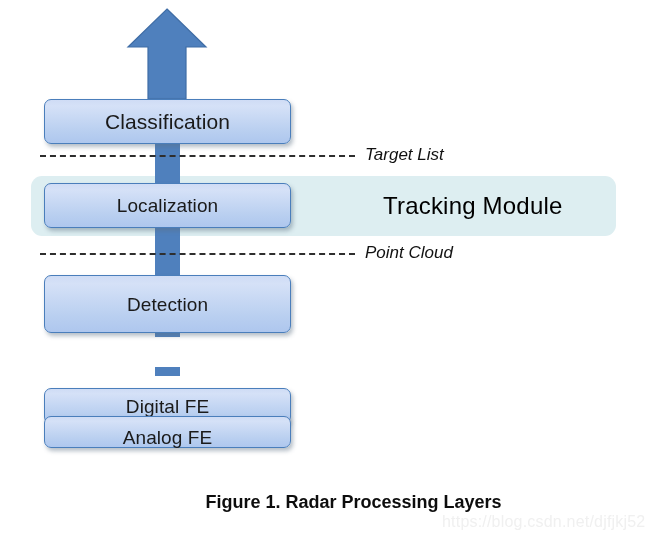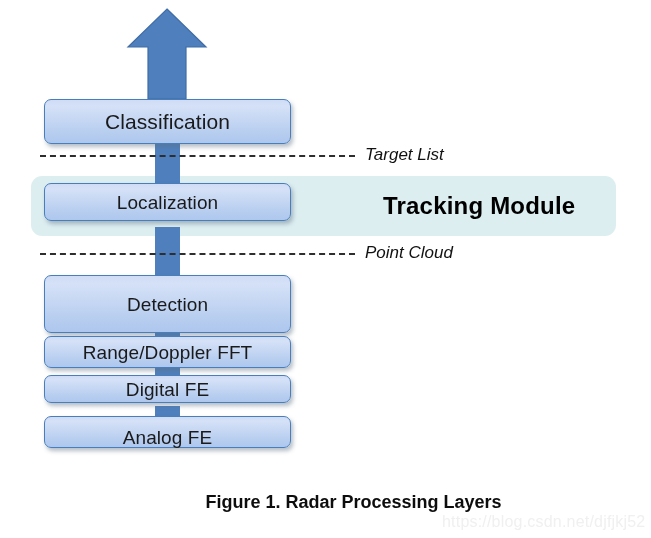--- a/index.html
+++ b/index.html
@@ -59,24 +59,24 @@
     color: #1a1a1a;
     text-align: center;
     letter-spacing: 0.1px;
   }
   .layer-box .layer-label {
     display: block;
     line-height: 1;
   }
 
   .box-classification { top: 99px;  height: 45px; font-size: 21px; }
-  .box-localization   { top: 183px; height: 38px; font-size: 19px; }
+  .box-localization   { top: 183px; height: 45px; font-size: 19px; }
   .box-detection      { top: 275px; height: 58px; font-size: 19px; }
   .box-rdfft          { top: 336px; height: 32px; font-size: 19px; }
-  .box-digitalfe      { top: 375px; height: 28px; font-size: 19px; }
+  .box-digitalfe      { top: 388px; height: 36px; font-size: 19px; }
   .box-analogfe       { top: 416px; height: 32px; font-size: 19px; align-items: flex-end; }
 
   
   .dashed-line {
     position: absolute;
     left: 40px;
     width: 315px;
     height: 0;
     border-top: 2px dashed #2e2e2e;
   }
@@ -92,21 +92,21 @@
     white-space: nowrap;
   }
   .ann-target-list { left: 365px; top: 145px; }
   .ann-point-cloud { left: 365px; top: 243px; }
 
   .tracking-title {
     position: absolute;
     left: 383px;
     top: 192px;
     font-size: 24px;
-    font-weight: bold;
+    font-weight: normal;
     color: #000000;
     white-space: nowrap;
     letter-spacing: 0.2px;
   }
 
   
   .caption {
     position: absolute;
     left: 0;
     top: 492px;
@@ -152,23 +152,20 @@
   </div>
 
   <div class="layer-box box-localization">
     <span class="layer-label">Localization</span>
   </div>
 
   <div class="layer-box box-detection">
     <span class="layer-label">Detection</span>
   </div>
 
-  <div class="layer-box box-rdfft">
-    <span class="layer-label">Range/Doppler FFT</span>
-  </div>
 
   <div class="layer-box box-digitalfe">
     <span class="layer-label">Digital FE</span>
   </div>
 
   <div class="layer-box box-analogfe">
     <span class="layer-label">Analog FE</span>
   </div>
 
   <div class="dashed-line dash-target-list"></div>

